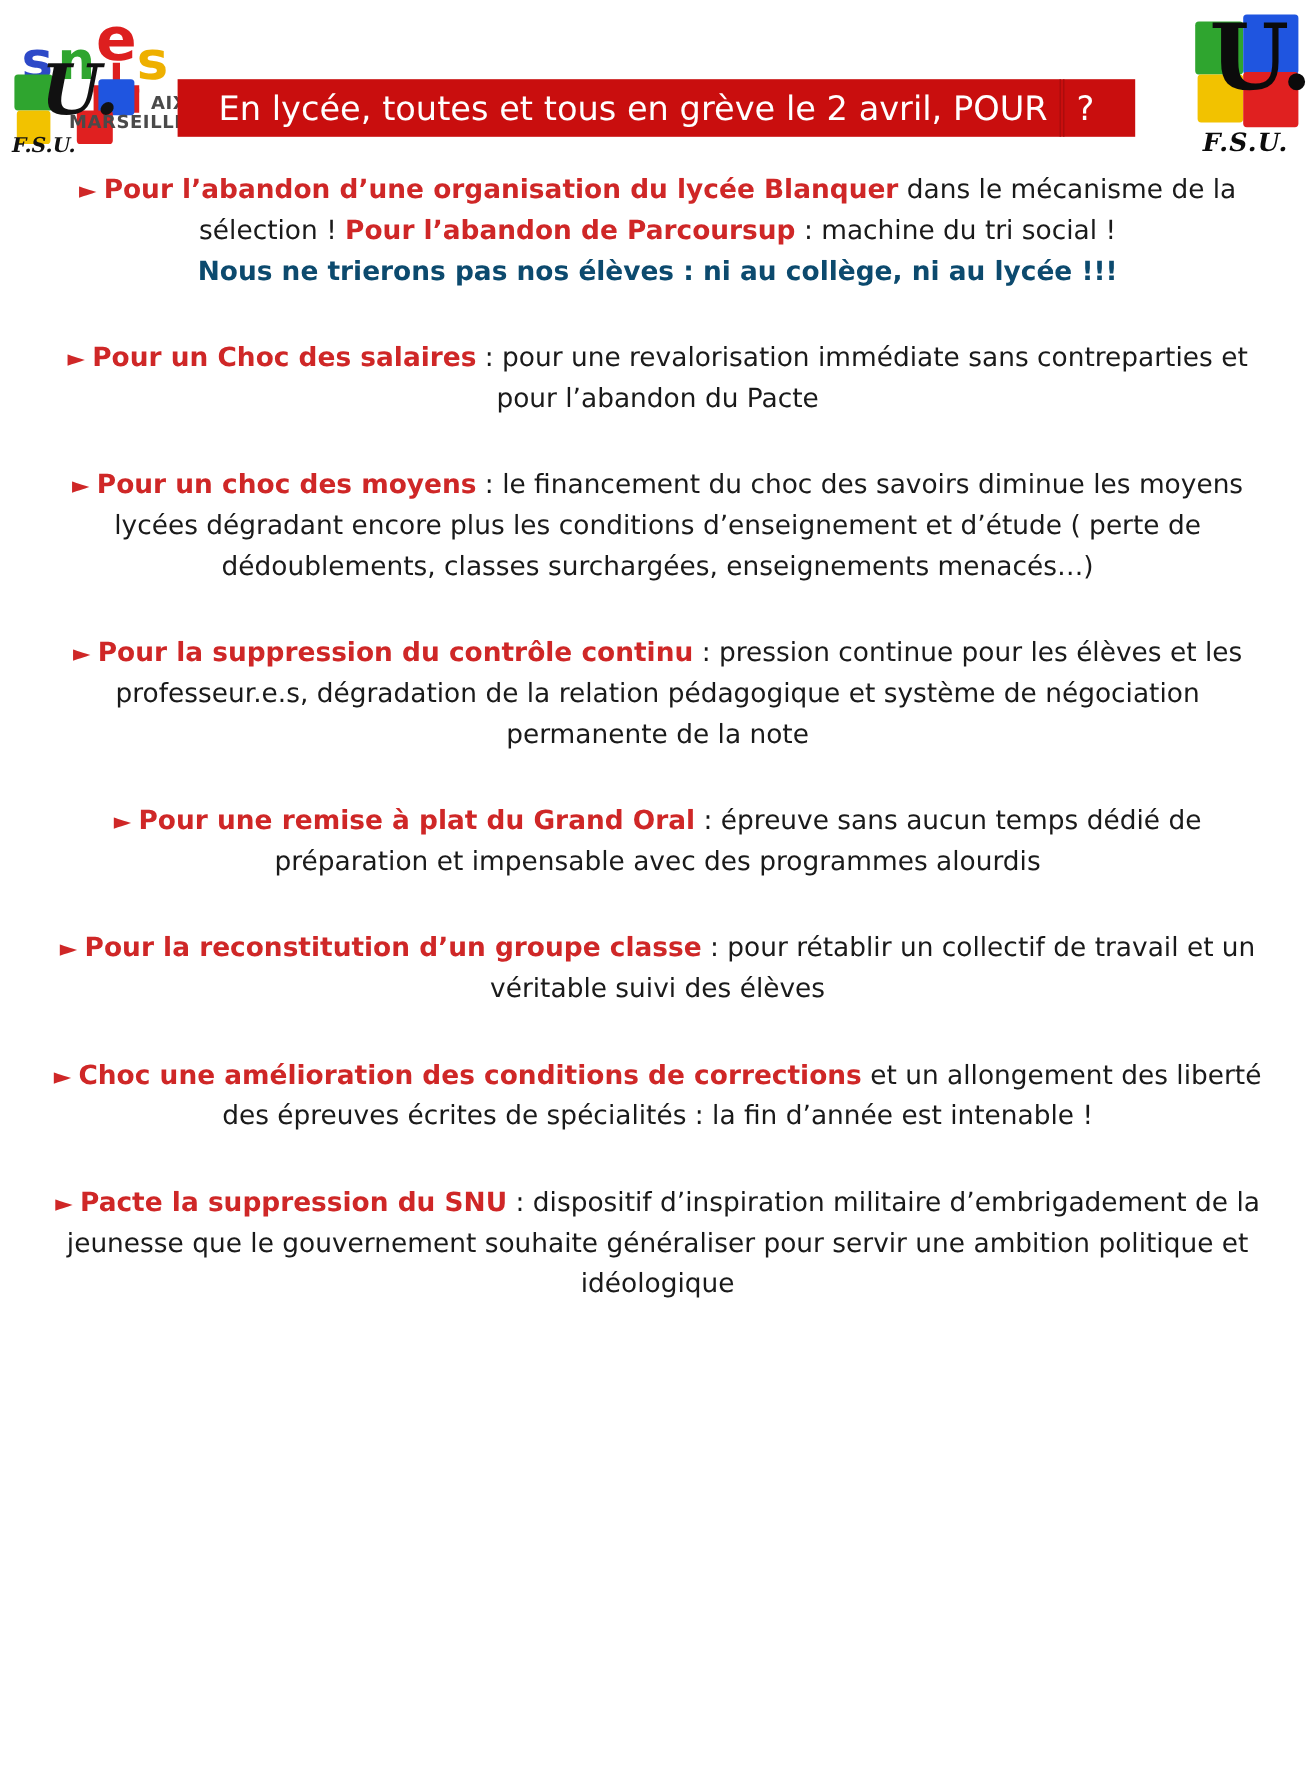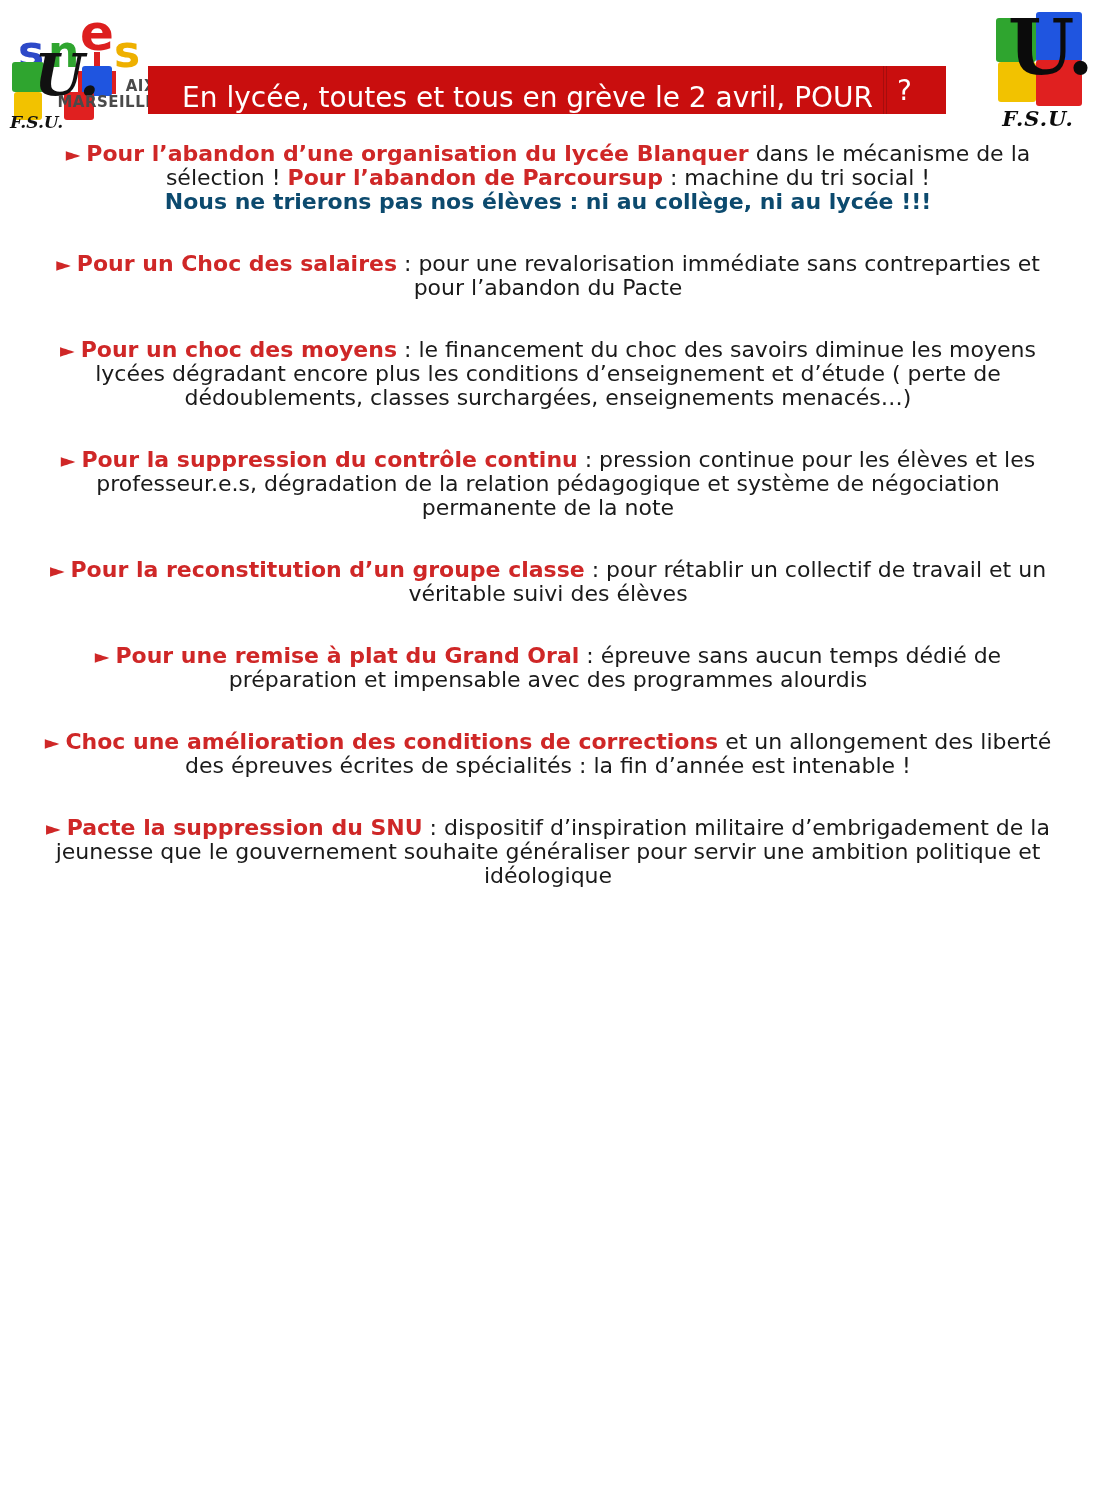--- a/index.html
+++ b/index.html
@@ -29,21 +29,21 @@
           font-style:italic;font-weight:bold;font-size:58px;line-height:1;color:#111;}
   .snes-region{position:absolute;right:0;top:74px;text-align:right;color:#4a4a4a;
           font-weight:bold;font-size:15px;line-height:16px;letter-spacing:.5px;}
   .snes-fsu{position:absolute;left:4px;top:108px;font-family:"DejaVu Serif",serif;
           font-style:italic;font-weight:bold;font-size:17px;color:#111;}
 
   
   .banner{
     position:absolute;left:148px;top:66px;width:798px;height:48px;
     background:#c90e0e;color:#ffffff;
-    display:flex;align-items:flex-end;justify-content:center;
+    display:flex;align-items:center;justify-content:center;
     font-size:28px;white-space:nowrap;
   }
   .banner .qcell{
     border-left:4px double #a50d0d;
     margin-left:10px;padding-left:10px;
     align-self:stretch;display:flex;align-items:center;
   }
 
   
   .fsu-logo{position:absolute;right:6px;top:4px;width:104px;height:132px;}
@@ -55,21 +55,21 @@
          font-weight:bold;font-size:76px;line-height:1;color:#0b0b0b;}
   .fsu-caption{position:absolute;left:0;right:0;top:102px;text-align:center;
          font-family:"DejaVu Serif",serif;font-style:italic;font-weight:bold;
          font-size:21px;color:#0b0b0b;letter-spacing:1px;}
 
   
   .demands{position:absolute;left:42px;right:42px;top:142px;}
   .bullet{
     margin:0 0 38px 0;
     text-align:center;
-    font-size:22px;line-height:24px;color:#1a1a1a;
+    font-size:22px;line-height:34px;color:#1a1a1a;
   }
   .arrow{color:#cf2727;font-size:19px;margin-right:6px;}
   .seg-red{color:#cf2727;font-weight:bold;}
   .seg-black{color:#1a1a1a;}
   .seg-bold{color:#0c4a6e;font-weight:bold;}
 </style>
 </head>
 <body>
 
 <div class="page">
@@ -111,19 +111,19 @@
     <div class="sq fsu-sq-r"></div>
     <span class="fsu-u">U.</span>
     <span class="fsu-caption">F.S.U.</span>
   </div>
 
   <main class="demands" id="bullets">
       <p class="bullet"><span class="arrow">►</span><span class="seg-red">Pour l’abandon d’une organisation du lycée Blanquer</span><span class="seg-black"> dans le mécanisme de la sélection ! </span><span class="seg-red">Pour l’abandon de Parcoursup</span><span class="seg-black"> : machine du tri social !</span><br><span class="seg-bold">Nous ne trierons pas nos élèves : ni au collège, ni au  lycée !!!</span></p>
       <p class="bullet"><span class="arrow">►</span><span class="seg-red">Pour un Choc des salaires</span><span class="seg-black"> : pour une revalorisation immédiate sans contreparties et pour l’abandon du Pacte</span></p>
       <p class="bullet"><span class="arrow">►</span><span class="seg-red">Pour un choc des moyens</span><span class="seg-black"> : le financement du choc des savoirs diminue  les moyens lycées dégradant encore plus les conditions d’enseignement et d’étude ( perte de dédoublements, classes surchargées, enseignements menacés…)</span></p>
       <p class="bullet"><span class="arrow">►</span><span class="seg-red">Pour la suppression du contrôle continu</span><span class="seg-black"> : pression continue pour les élèves et les professeur.e.s, dégradation de la relation pédagogique et système de négociation permanente de la note</span></p>
+      <p class="bullet"><span class="arrow">►</span><span class="seg-red">Pour une remise à plat du  Grand Oral</span><span class="seg-black"> : épreuve sans aucun temps dédié de préparation et  impensable avec des programmes alourdis</span></p>
       <p class="bullet"><span class="arrow">►</span><span class="seg-red">Pour la reconstitution d’un groupe classe</span><span class="seg-black"> : pour rétablir un collectif de travail et un véritable suivi des élèves</span></p>
-      <p class="bullet"><span class="arrow">►</span><span class="seg-red">Pour une remise à plat du  Grand Oral</span><span class="seg-black"> : épreuve sans aucun temps dédié de préparation et  impensable avec des programmes alourdis</span></p>
       <p class="bullet"><span class="arrow">►</span><span class="seg-red">Choc une amélioration  des conditions de corrections</span><span class="seg-black"> et un allongement des liberté des épreuves écrites de spécialités : la fin d’année est intenable !</span></p>
       <p class="bullet"><span class="arrow">►</span><span class="seg-red">Pacte la suppression du SNU</span><span class="seg-black"> : dispositif  d’inspiration militaire d’embrigadement de la jeunesse que le gouvernement souhaite généraliser pour servir une ambition politique et idéologique</span></p>
     </main>
 
 </div>
 
 </body></html>

